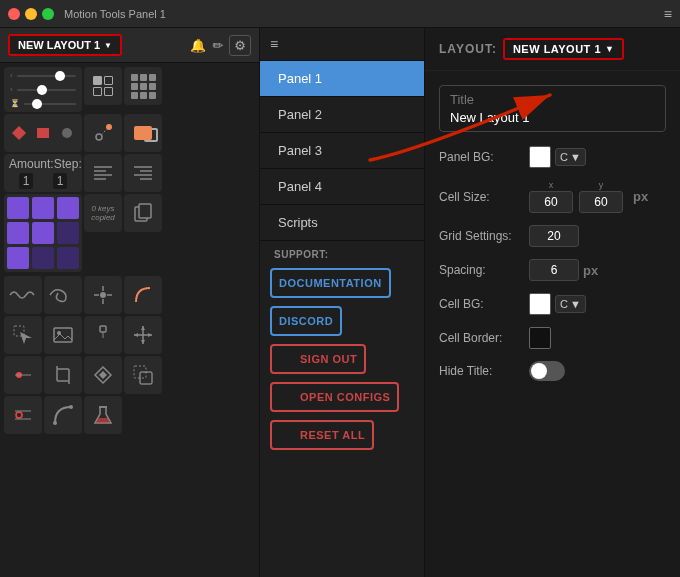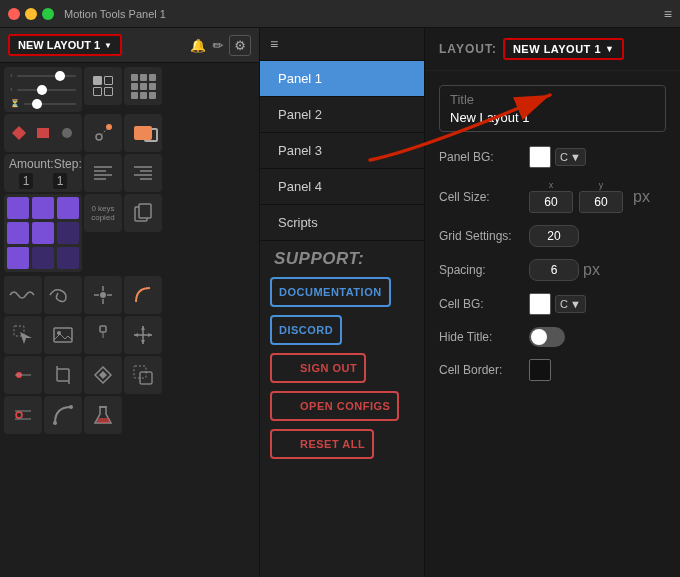--- a/index.html
+++ b/index.html
@@ -122,20 +122,21 @@
     .tool-cell {
       width: 38px;
       height: 38px;
       background: #2a2a2a;
       border-radius: 4px;
       display: flex;
       align-items: center;
       justify-content: center;
       cursor: pointer;
       flex-shrink: 0;
+      font-style: italic;
     }
     .slider-row {
       display: flex;
       align-items: center;
       gap: 4px;
     }
     .slider-track {
       flex: 1;
       height: 2px;
       background: #444;
@@ -182,24 +183,23 @@
       border-bottom: 1px solid #111;
     }
     .nav-item.active {
       background: #4a90d9;
       color: #fff;
     }
 
     .nav-section {
       padding: 8px 14px 4px;
       color: #888;
-      font-size: 17px;
+      font-size: 10px;
       font-weight: bold;
       letter-spacing: 0.5px;
-      font-style: italic;
     }
 
     .nav-btn {
       margin: 4px 10px;
       padding: 7px;
       border: 2px solid #4a90d9;
       border-radius: 4px;
       background: transparent;
       color: #4a90d9;
       font-size: 11px;
@@ -340,27 +340,28 @@
       border-radius: 3px;
       text-align: center;
     }
     .number-input-single {
       background: #2a2a2a;
       border: 1px solid #444;
       color: #fff;
       font-size: 12px;
       width: 50px;
       padding: 3px 5px;
-      border-radius: 8px;
+      border-radius: 3px;
       text-align: center;
     }
     .px-label {
       color: #777;
-      font-size: 16px;
+      font-size: 13px;
       margin-left: 4px;
+      font-weight: bold;
     }
 
     
     .toggle-switch {
       width: 36px;
       height: 20px;
       background: #555;
       border-radius: 10px;
       position: relative;
       cursor: pointer;
@@ -785,29 +786,29 @@
       <div class="settings-row">
         <span class="settings-label">Cell BG:</span>
         <div class="color-swatch"></div>
         <div class="mini-select">
           <span>C</span>
           <span>▼</span>
         </div>
       </div>
 
       <div class="settings-row">
+        <span class="settings-label">Cell Border:</span>
+        <div class="color-swatch dark"></div>
+      </div>
+
+      <div class="settings-row">
         <span class="settings-label">Hide Title:</span>
         <div class="toggle-switch">
           <div class="toggle-knob"></div>
         </div>
-      </div>
-
-      <div class="settings-row">
-        <span class="settings-label">Cell Border:</span>
-        <div class="color-swatch dark"></div>
       </div>
 
     </div>
   </div>
 </div>
 
 <svg class="arrow-svg" xmlns="http://www.w3.org/2000/svg" style="position:fixed;top:0;left:0;width:680px;height:577px;pointer-events:none;z-index:200;">
   <defs>
     <marker id="arrowhead" markerWidth="10" markerHeight="7" refX="10" refY="3.5" orient="auto">
       <polygon points="0 0, 10 3.5, 0 7" fill="#cc2200"></polygon>

